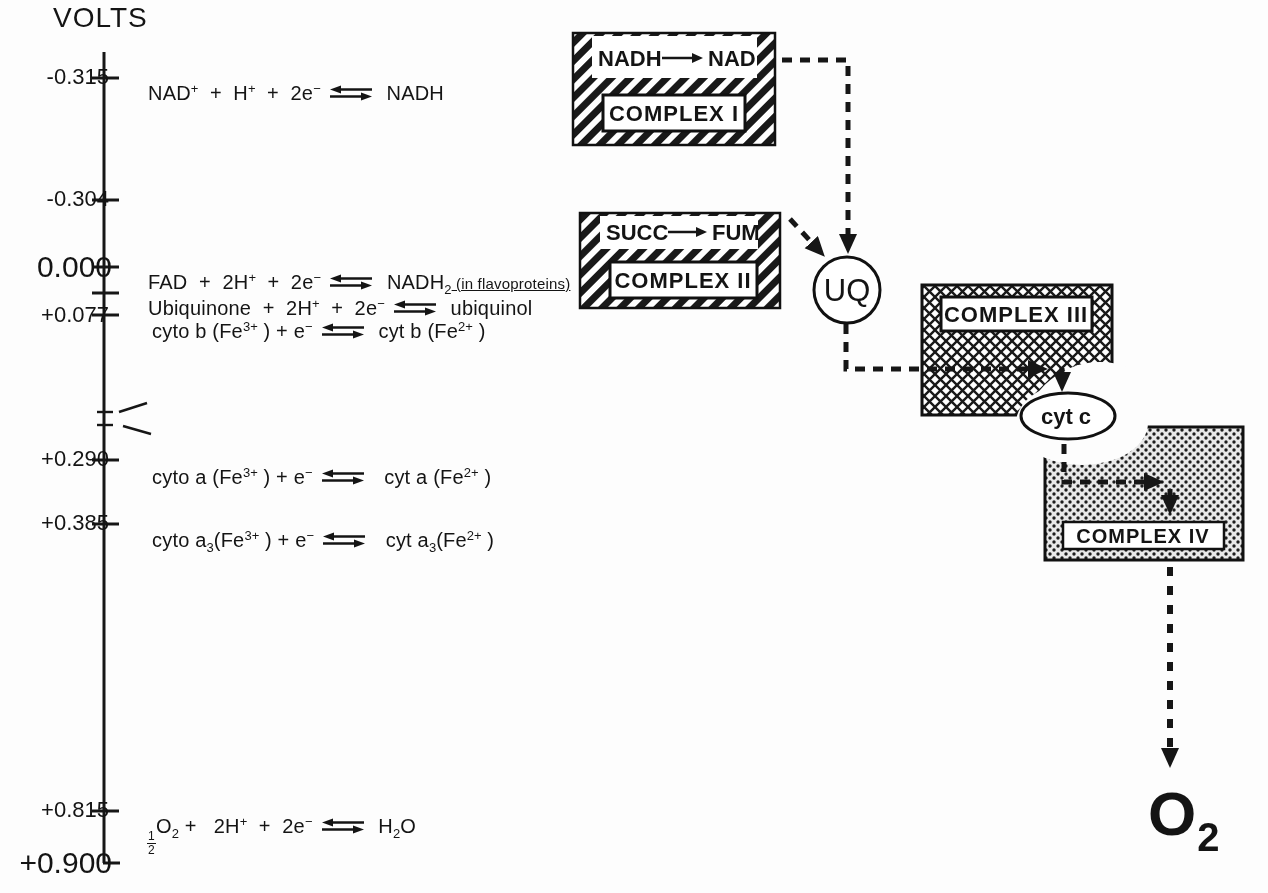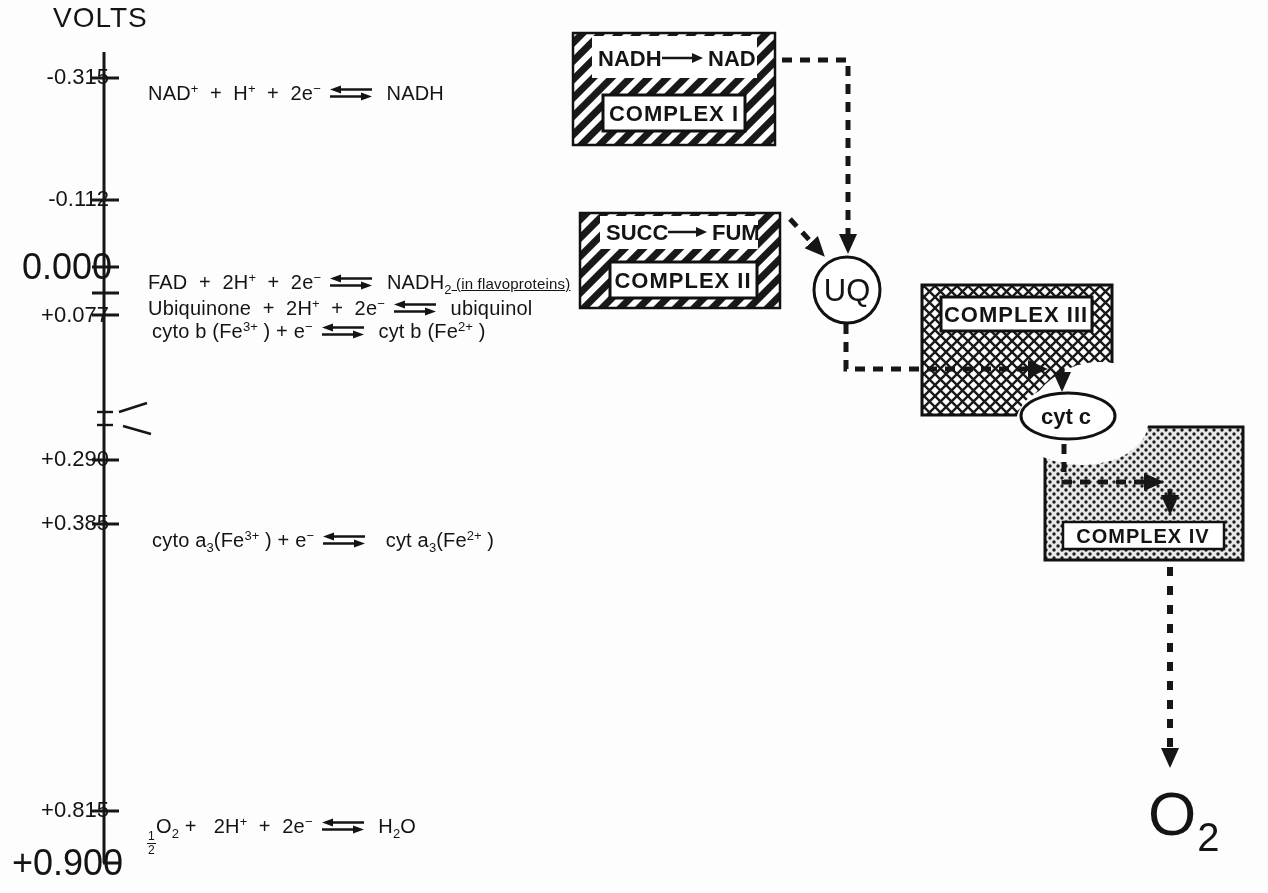--- a/index.html
+++ b/index.html
@@ -3,29 +3,29 @@
 <meta charset="utf-8">
 <style>
   html,body{margin:0;padding:0;background:#fff;}
   .canvas{
     position:relative;width:1268px;height:893px;background:#fdfdfd;
     font-family:"Liberation Sans","DejaVu Sans",sans-serif;color:#141414;overflow:hidden;
   }
   .layer{position:absolute;left:0;top:0;}
   .volts{position:absolute;left:53px;top:2px;font-size:28px;font-weight:normal;letter-spacing:1px;}
   .ticklab{position:absolute;left:12px;width:97px;text-align:right;font-size:22px;line-height:26px;white-space:pre;}
-  .ticklab.big{font-size:36px;line-height:34px;width:100px;}
+  .ticklab.big{font-size:30px;line-height:34px;width:100px;}
   .rx{position:absolute;white-space:pre;font-size:20px;line-height:28px;letter-spacing:.2px;margin-top:12px;}
   .rx sup{font-size:13px;vertical-align:7px;letter-spacing:0;}
   .rx sub{font-size:13px;vertical-align:-5px;letter-spacing:0;}
   .rx .small{font-size:15px;text-decoration:underline;}
   .frac{display:inline-flex;flex-direction:column;align-items:center;font-size:12px;line-height:1.1;vertical-align:-7px;}
   .fr-top{border-bottom:1.6px solid #141414;padding:0 1px;}
   .eqarrow{vertical-align:-1px;margin:0 7px;}
-  .o2{position:absolute;left:1148px;top:778px;font-size:62px;font-weight:normal;letter-spacing:1px;}
+  .o2{position:absolute;left:1148px;top:778px;font-size:62px;font-weight:bold;letter-spacing:1px;}
   .o2 sub{font-size:40px;vertical-align:-16px;}
   svg text{font-family:"Liberation Sans","DejaVu Sans",sans-serif;fill:#141414;}
 </style>
 </head>
 <body>
 
 <div class="canvas">
 
   <svg class="layer" width="1268" height="893" viewBox="0 0 1268 893">
     <defs>
@@ -122,21 +122,21 @@
 
     <g>
       <ellipse cx="1068" cy="416" rx="47" ry="23" fill="#ffffff" stroke="#111" stroke-width="3"></ellipse>
       <text x="1066" y="424" font-size="22" font-weight="bold" text-anchor="middle">cyt c</text>
     </g>
   </svg>
 
   <div class="volts">VOLTS</div>
 
   <div class="ticklab" style="top:64px">-0.315</div>
-  <div class="ticklab" style="top:186px">-0.112</div>
+  <div class="ticklab" style="top:186px">-0.304</div>
   <div class="ticklab big" style="top:250px">0.000</div>
   <div class="ticklab" style="top:302px">+0.077</div>
   <div class="ticklab" style="top:446px">+0.290</div>
   <div class="ticklab" style="top:510px">+0.385</div>
   <div class="ticklab" style="top:797px">+0.815</div>
   <div class="ticklab big" style="top:846px">+0.900</div>
 
   <div class="rx" style="left:148px;top:63px"><span>NAD</span><sup>+</sup><span>  +  H</span><sup>+</sup><span>  +  2e</span><sup>−</sup><svg class="eqarrow" width="46" height="16" viewBox="0 0 46 16">
         <path d="M44 4.5 H10" stroke="#141414" stroke-width="2.6"></path>
         <path d="M13 0.5 L2 4.5 L13 8.5 Z" fill="#141414"></path>
@@ -154,20 +154,26 @@
         <path d="M13 0.5 L2 4.5 L13 8.5 Z" fill="#141414"></path>
         <path d="M2 11.5 H36" stroke="#141414" stroke-width="2.6"></path>
         <path d="M33 7.5 L44 11.5 L33 15.5 Z" fill="#141414"></path>
       </svg><span> ubiquinol</span></div>
   <div class="rx" style="left:152px;top:301px"><span>cyto b (Fe</span><sup>3+</sup><span> ) + e</span><sup>−</sup><svg class="eqarrow" width="46" height="16" viewBox="0 0 46 16">
         <path d="M44 4.5 H10" stroke="#141414" stroke-width="2.6"></path>
         <path d="M13 0.5 L2 4.5 L13 8.5 Z" fill="#141414"></path>
         <path d="M2 11.5 H36" stroke="#141414" stroke-width="2.6"></path>
         <path d="M33 7.5 L44 11.5 L33 15.5 Z" fill="#141414"></path>
       </svg><span> cyt b (Fe</span><sup>2+</sup><span> )</span></div>
+  <div class="rx" style="left:152px;top:447px"><span>cyto a (Fe</span><sup>3+</sup><span> ) + e</span><sup>−</sup><svg class="eqarrow" width="46" height="16" viewBox="0 0 46 16">
+        <path d="M44 4.5 H10" stroke="#141414" stroke-width="2.6"></path>
+        <path d="M13 0.5 L2 4.5 L13 8.5 Z" fill="#141414"></path>
+        <path d="M2 11.5 H36" stroke="#141414" stroke-width="2.6"></path>
+        <path d="M33 7.5 L44 11.5 L33 15.5 Z" fill="#141414"></path>
+      </svg><span>  cyt a (Fe</span><sup>2+</sup><span> )</span></div>
   <div class="rx" style="left:152px;top:510px"><span>cyto a</span><sub>3</sub><span>(Fe</span><sup>3+</sup><span> ) + e</span><sup>−</sup><svg class="eqarrow" width="46" height="16" viewBox="0 0 46 16">
         <path d="M44 4.5 H10" stroke="#141414" stroke-width="2.6"></path>
         <path d="M13 0.5 L2 4.5 L13 8.5 Z" fill="#141414"></path>
         <path d="M2 11.5 H36" stroke="#141414" stroke-width="2.6"></path>
         <path d="M33 7.5 L44 11.5 L33 15.5 Z" fill="#141414"></path>
       </svg><span>  cyt a</span><sub>3</sub><span>(Fe</span><sup>2+</sup><span> )</span></div>
   <div class="rx" style="left:147px;top:796px"><span class="frac"><span class="fr-top">1</span><span class="fr-bot">2</span></span><span>O</span><sub>2</sub><span> +   2H</span><sup>+</sup><span>  +  2e</span><sup>−</sup><svg class="eqarrow" width="46" height="16" viewBox="0 0 46 16">
         <path d="M44 4.5 H10" stroke="#141414" stroke-width="2.6"></path>
         <path d="M13 0.5 L2 4.5 L13 8.5 Z" fill="#141414"></path>
         <path d="M2 11.5 H36" stroke="#141414" stroke-width="2.6"></path>

